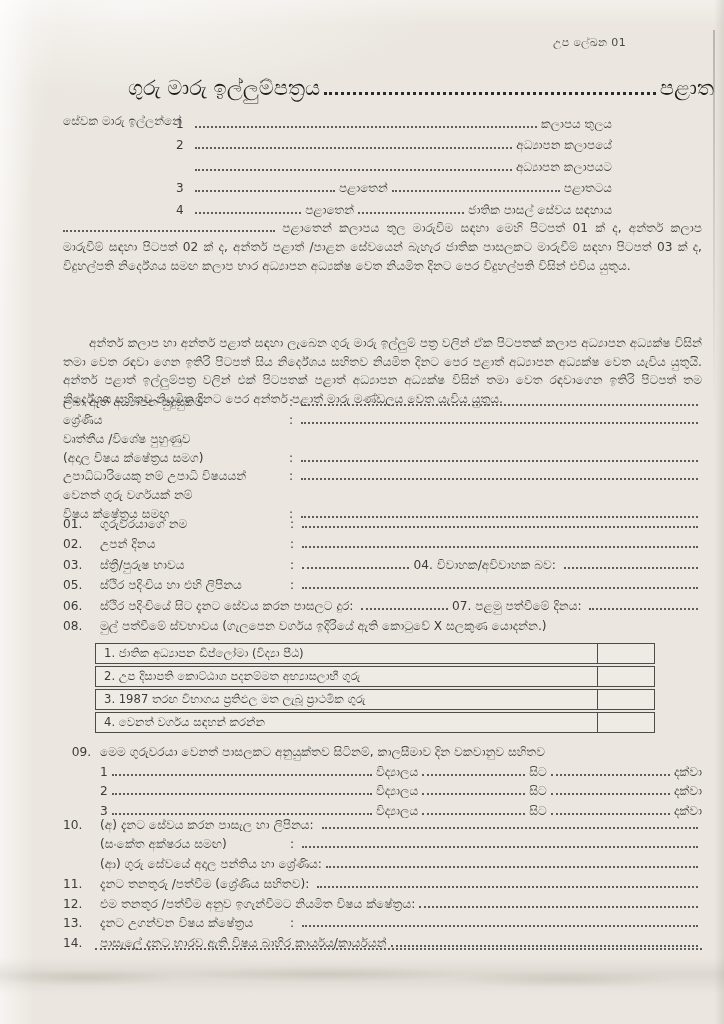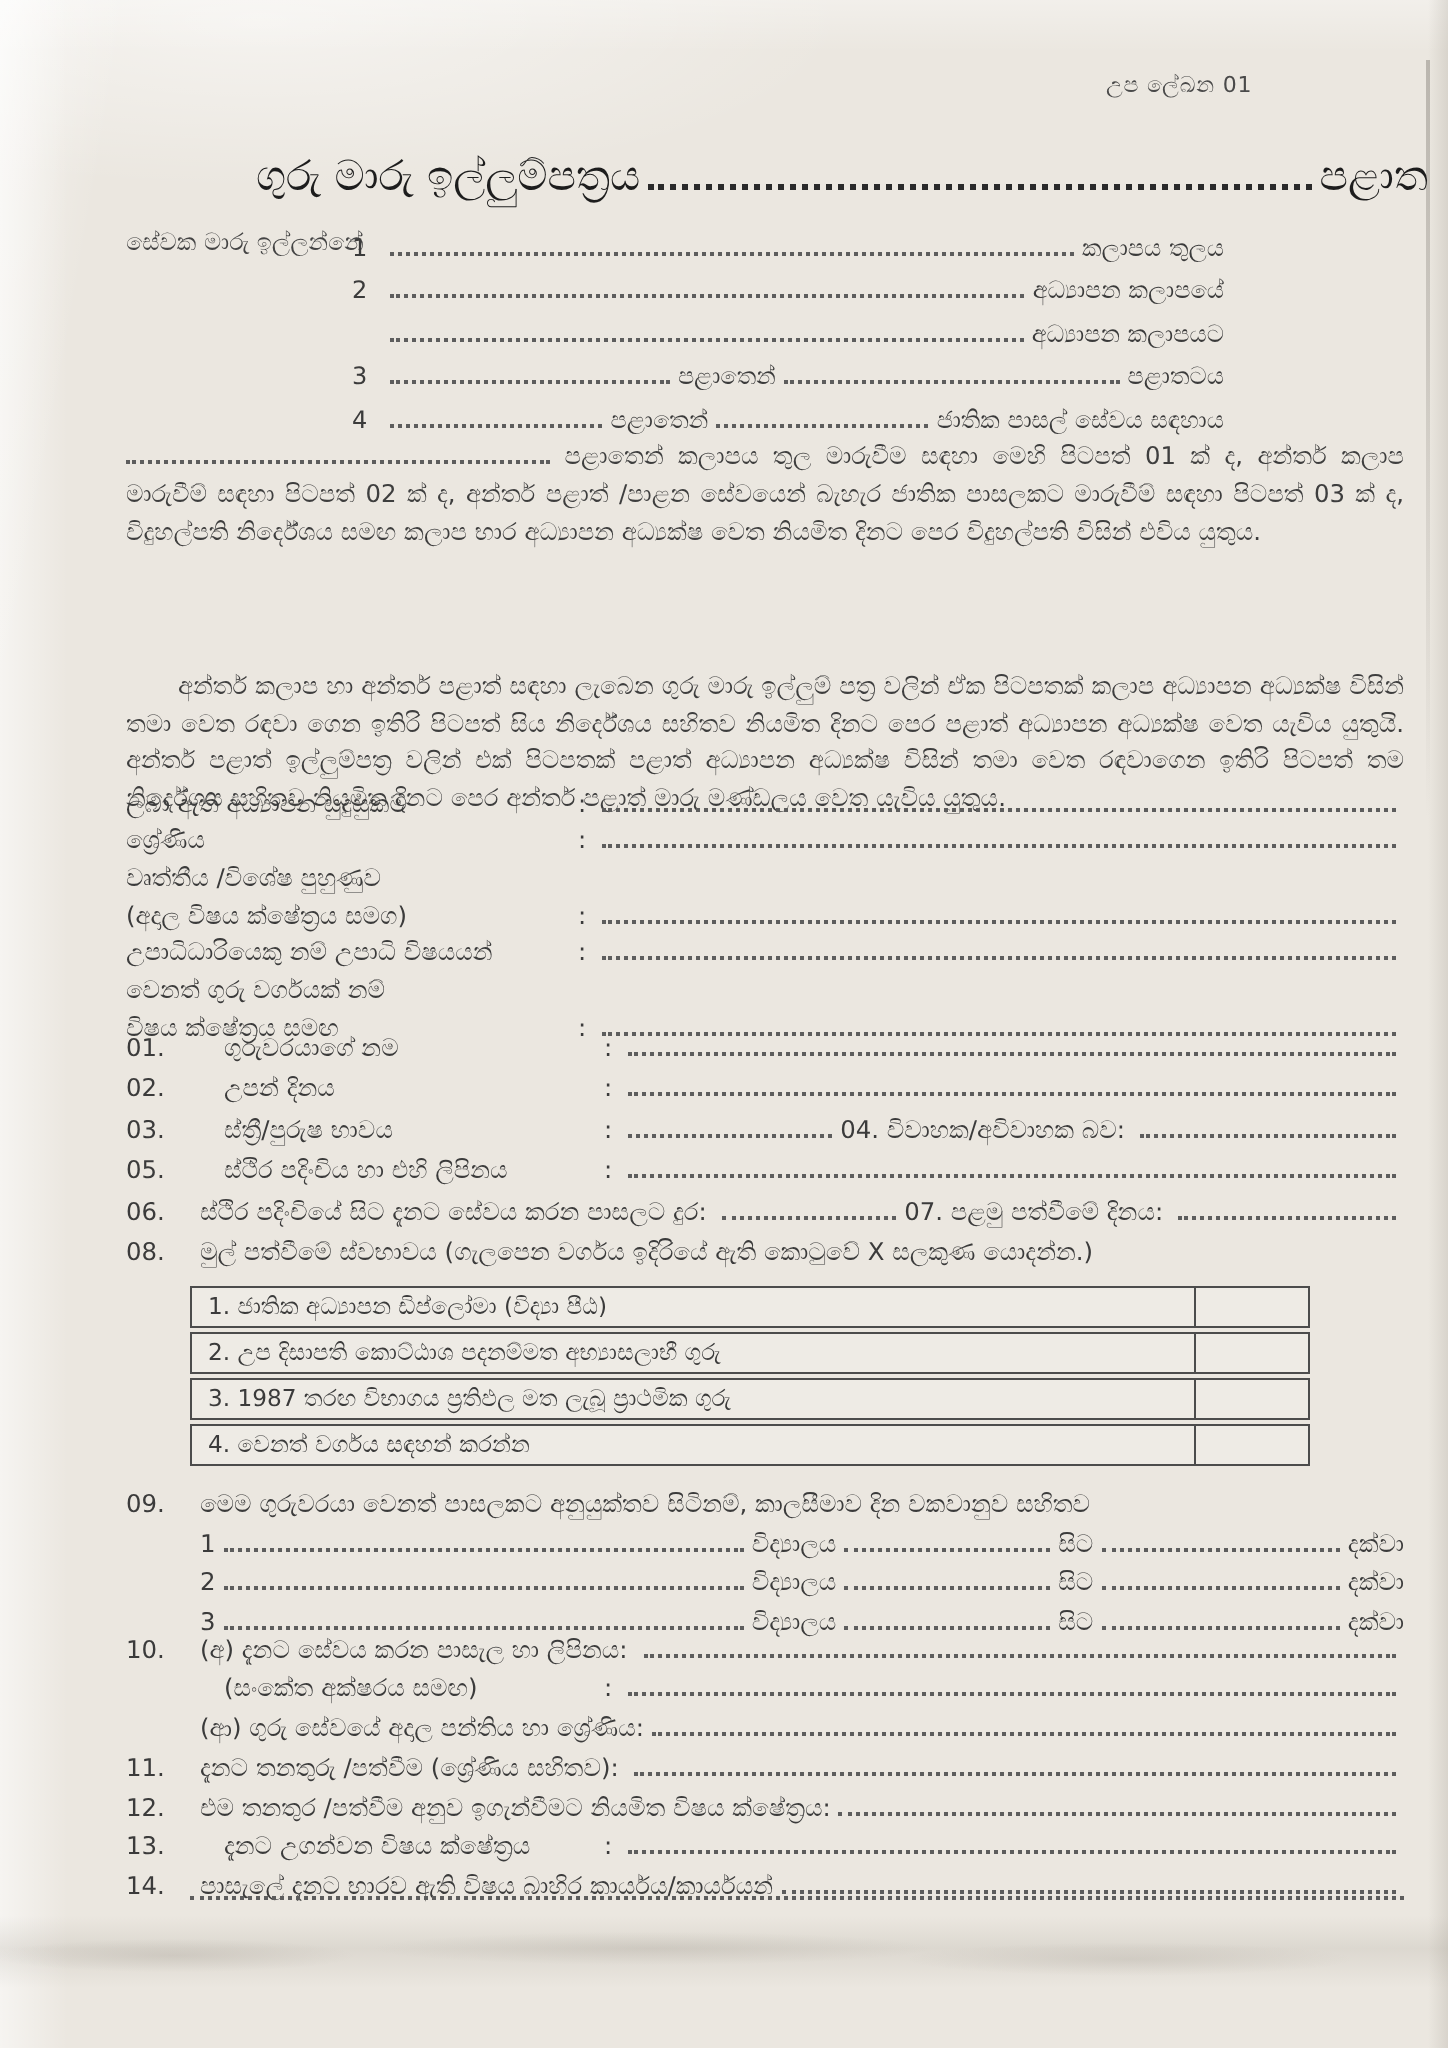--- a/index.html
+++ b/index.html
@@ -46,27 +46,27 @@
   .para1{top:219px;line-height:19px;}
   .para2{top:300px;line-height:18.7px;text-indent:26px;margin-top:34px;}
   .dots-inline{display:inline-block;width:212px;border-bottom:2px dotted #5d5d5d;height:9px;}
   .fields{left:63px;top:390px;width:639px;font-size:12.2px;}
   .fields .row{height:18.7px;}
   .flabel{width:226px;flex:none;}
   .fcolon{width:8px;flex:none;}
   .items{left:63px;top:510px;width:639px;font-size:12.2px;}
   .items .row{height:20.5px;}
   .inum{width:37px;flex:none;}
-  .ilabel{width:190px;flex:none;margin-left:12px;}
+  .ilabel{width:190px;flex:none;}
   .options{left:95px;top:643px;width:560px;font-size:11.6px;}
   .opt{display:flex;align-items:stretch;height:19px;border:1.6px solid #4c4c4c;margin-bottom:2px;background:rgba(255,255,255,.18);}
   .opt-text{flex:1;padding:2px 0 0 8px;white-space:nowrap;overflow:hidden;}
   .opt-cell{width:56px;flex:none;border-left:1.6px solid #4c4c4c;}
   .sec09{left:63px;top:740px;width:639px;font-size:12.2px;}
-  .sec09 .hrow{height:19px;}
+  .sec09 .hrow{height:19px;text-align:center;}
   .sec09 .lrow{height:19.6px;padding-left:37px;}
   .sec10{left:63px;top:812px;width:639px;font-size:12.2px;}
   .sec10 .row{height:19.6px;}
   .tail{left:63px;top:871px;width:639px;font-size:12.2px;}
   .tail .row{height:19.8px;}
   .cont-line{left:95px;top:948px;width:607px;}
   .cont-line .dots{margin:0;}
   .fold{position:absolute;left:0;top:0;width:60px;height:330px;
     background:linear-gradient(100deg, rgba(255,255,255,.5) 0, rgba(0,0,0,0) 55%);}
 </style>

